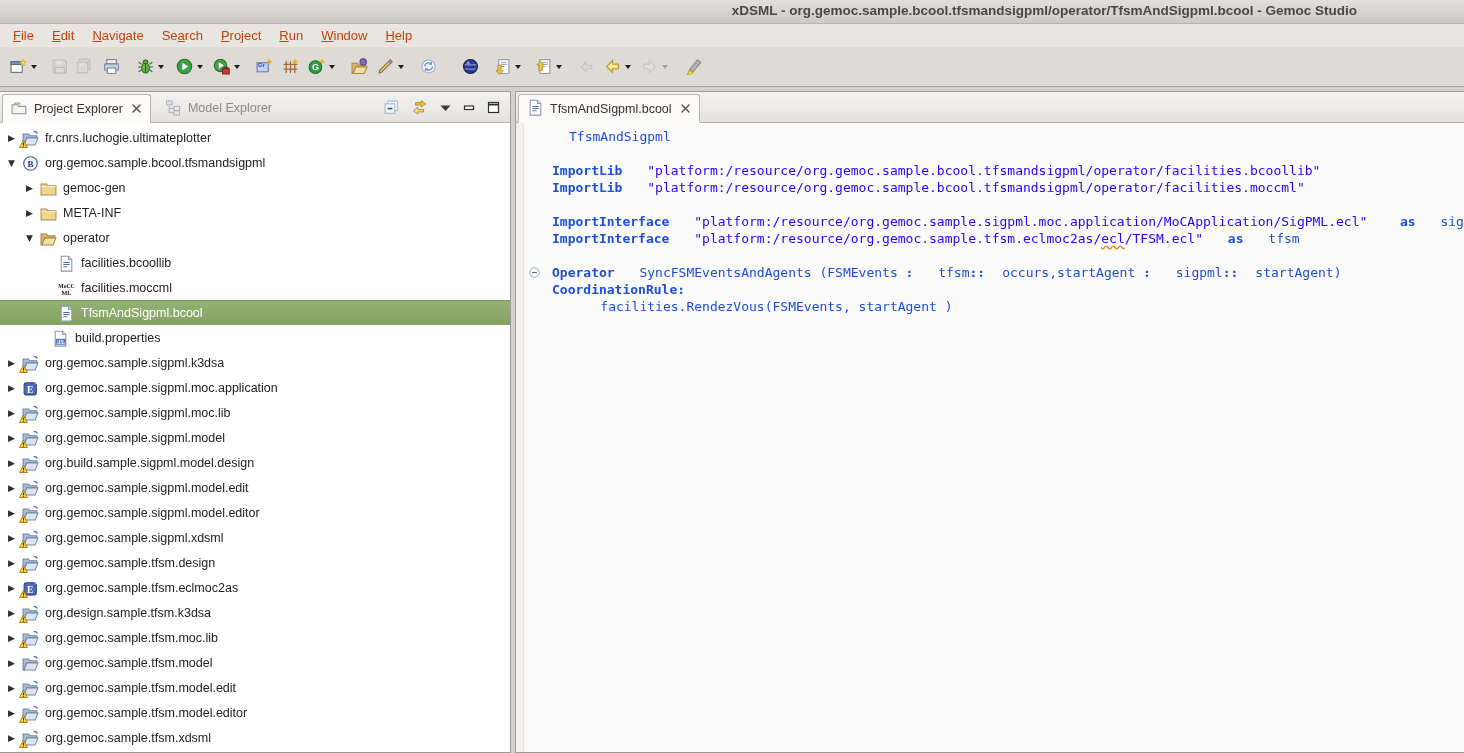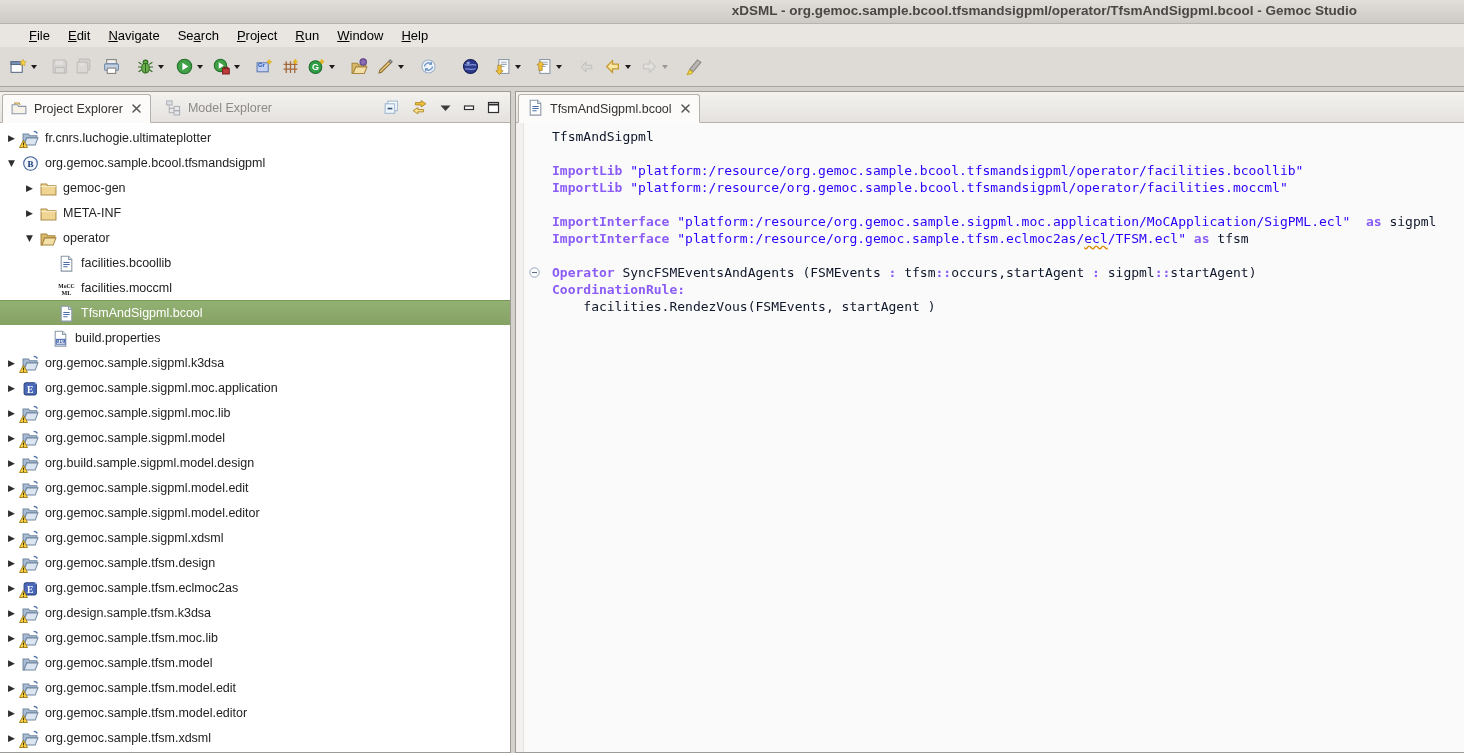--- a/index.html
+++ b/index.html
@@ -3,21 +3,21 @@
 <meta charset="utf-8">
 <style>
   * { box-sizing: border-box; margin: 0; padding: 0; }
   html,body { width:1464px; height:753px; overflow:hidden; }
   body { font-family:"Liberation Sans","DejaVu Sans",sans-serif; background:#d4d1cd; }
 
   
   .titlebar{ height:24px; background:linear-gradient(#e2dfdb,#cdc9c5); border-bottom:1px solid #b7b3af; position:relative; }
   .titlebar .wtitle{ position:absolute; top:3px; right:107px; font-size:13.5px; font-weight:bold; color:#4a4744; white-space:nowrap; }
 
-  .menubar{ height:23px; background:#e9e6e2; display:flex; align-items:center; padding-left:20px; font-size:13px; color:#000000; }
+  .menubar{ height:23px; background:#e9e6e2; display:flex; align-items:center; padding-left:4px; font-size:13px; color:#c2410c; }
   .menu-item{ padding:2px 9px; cursor:default; }
   .menu-item u{ text-decoration:underline; }
 
   .toolbar{ height:40px; background:#dedbd7; border-bottom:1px solid #a8a4a0; display:flex; align-items:center; padding-left:6px; }
   .tbtn{ width:24px; height:24px; display:flex; align-items:center; justify-content:center; border-radius:3px; flex:none; }
   .tbtn.disabled{ opacity:.38; filter:grayscale(.9); }
   .dd{ width:0; height:0; border-left:3.5px solid transparent; border-right:3.5px solid transparent; border-top:4px solid #1c1c1c; margin:0 4px 0 1px; flex:none; }
   .dd.disabled{ border-top-color:#9a9a9a; }
 
   
@@ -43,22 +43,22 @@
   .ticon{ width:17px; height:16px; position:relative; flex:none; margin-right:6px; }
   .toverlay{ position:absolute; left:-3px; bottom:-2px; }
 
   
   .etab-label{ pointer-events:none; }
   .code{ flex:1; padding-top:5px; background:#fafafa; position:relative; }
   .code::before{ content:""; position:absolute; left:0; top:0; bottom:0; width:7px; background:#f2f1ef; border-right:1px solid #e4e3e1; }
   .cline{ position:relative; height:17px; line-height:17px; font-family:"DejaVu Sans Mono","Liberation Mono",monospace; font-size:13px; white-space:pre; padding-left:36px; }
   .cline.hl{ background:#e8f1fb; }
   .fold{ position:absolute; left:13px; top:3px; display:flex; }
-  .seg-k{ color:#8b5cf6; font-weight:bold; }
-  .seg-p{ color:#0f172a; }
+  .seg-k{ color:#1d4ed8; font-weight:bold; }
+  .seg-p{ color:#1d4ed8;margin-left:17px; }
   .seg-s{ color:#2a00ff; }
   .seg-sw{ color:#2a00ff; text-decoration:underline; text-decoration-style:wavy; text-decoration-color:#d88900; text-underline-offset:2px; }
   .closex{ display:flex; margin-left:2px; }
 </style>
 </head>
 <body>
 
 <div class="titlebar">
   <span class="wtitle">xDSML - org.gemoc.sample.bcool.tfsmandsigpml/operator/TfsmAndSigpml.bcool - Gemoc Studio</span>
 </div>

